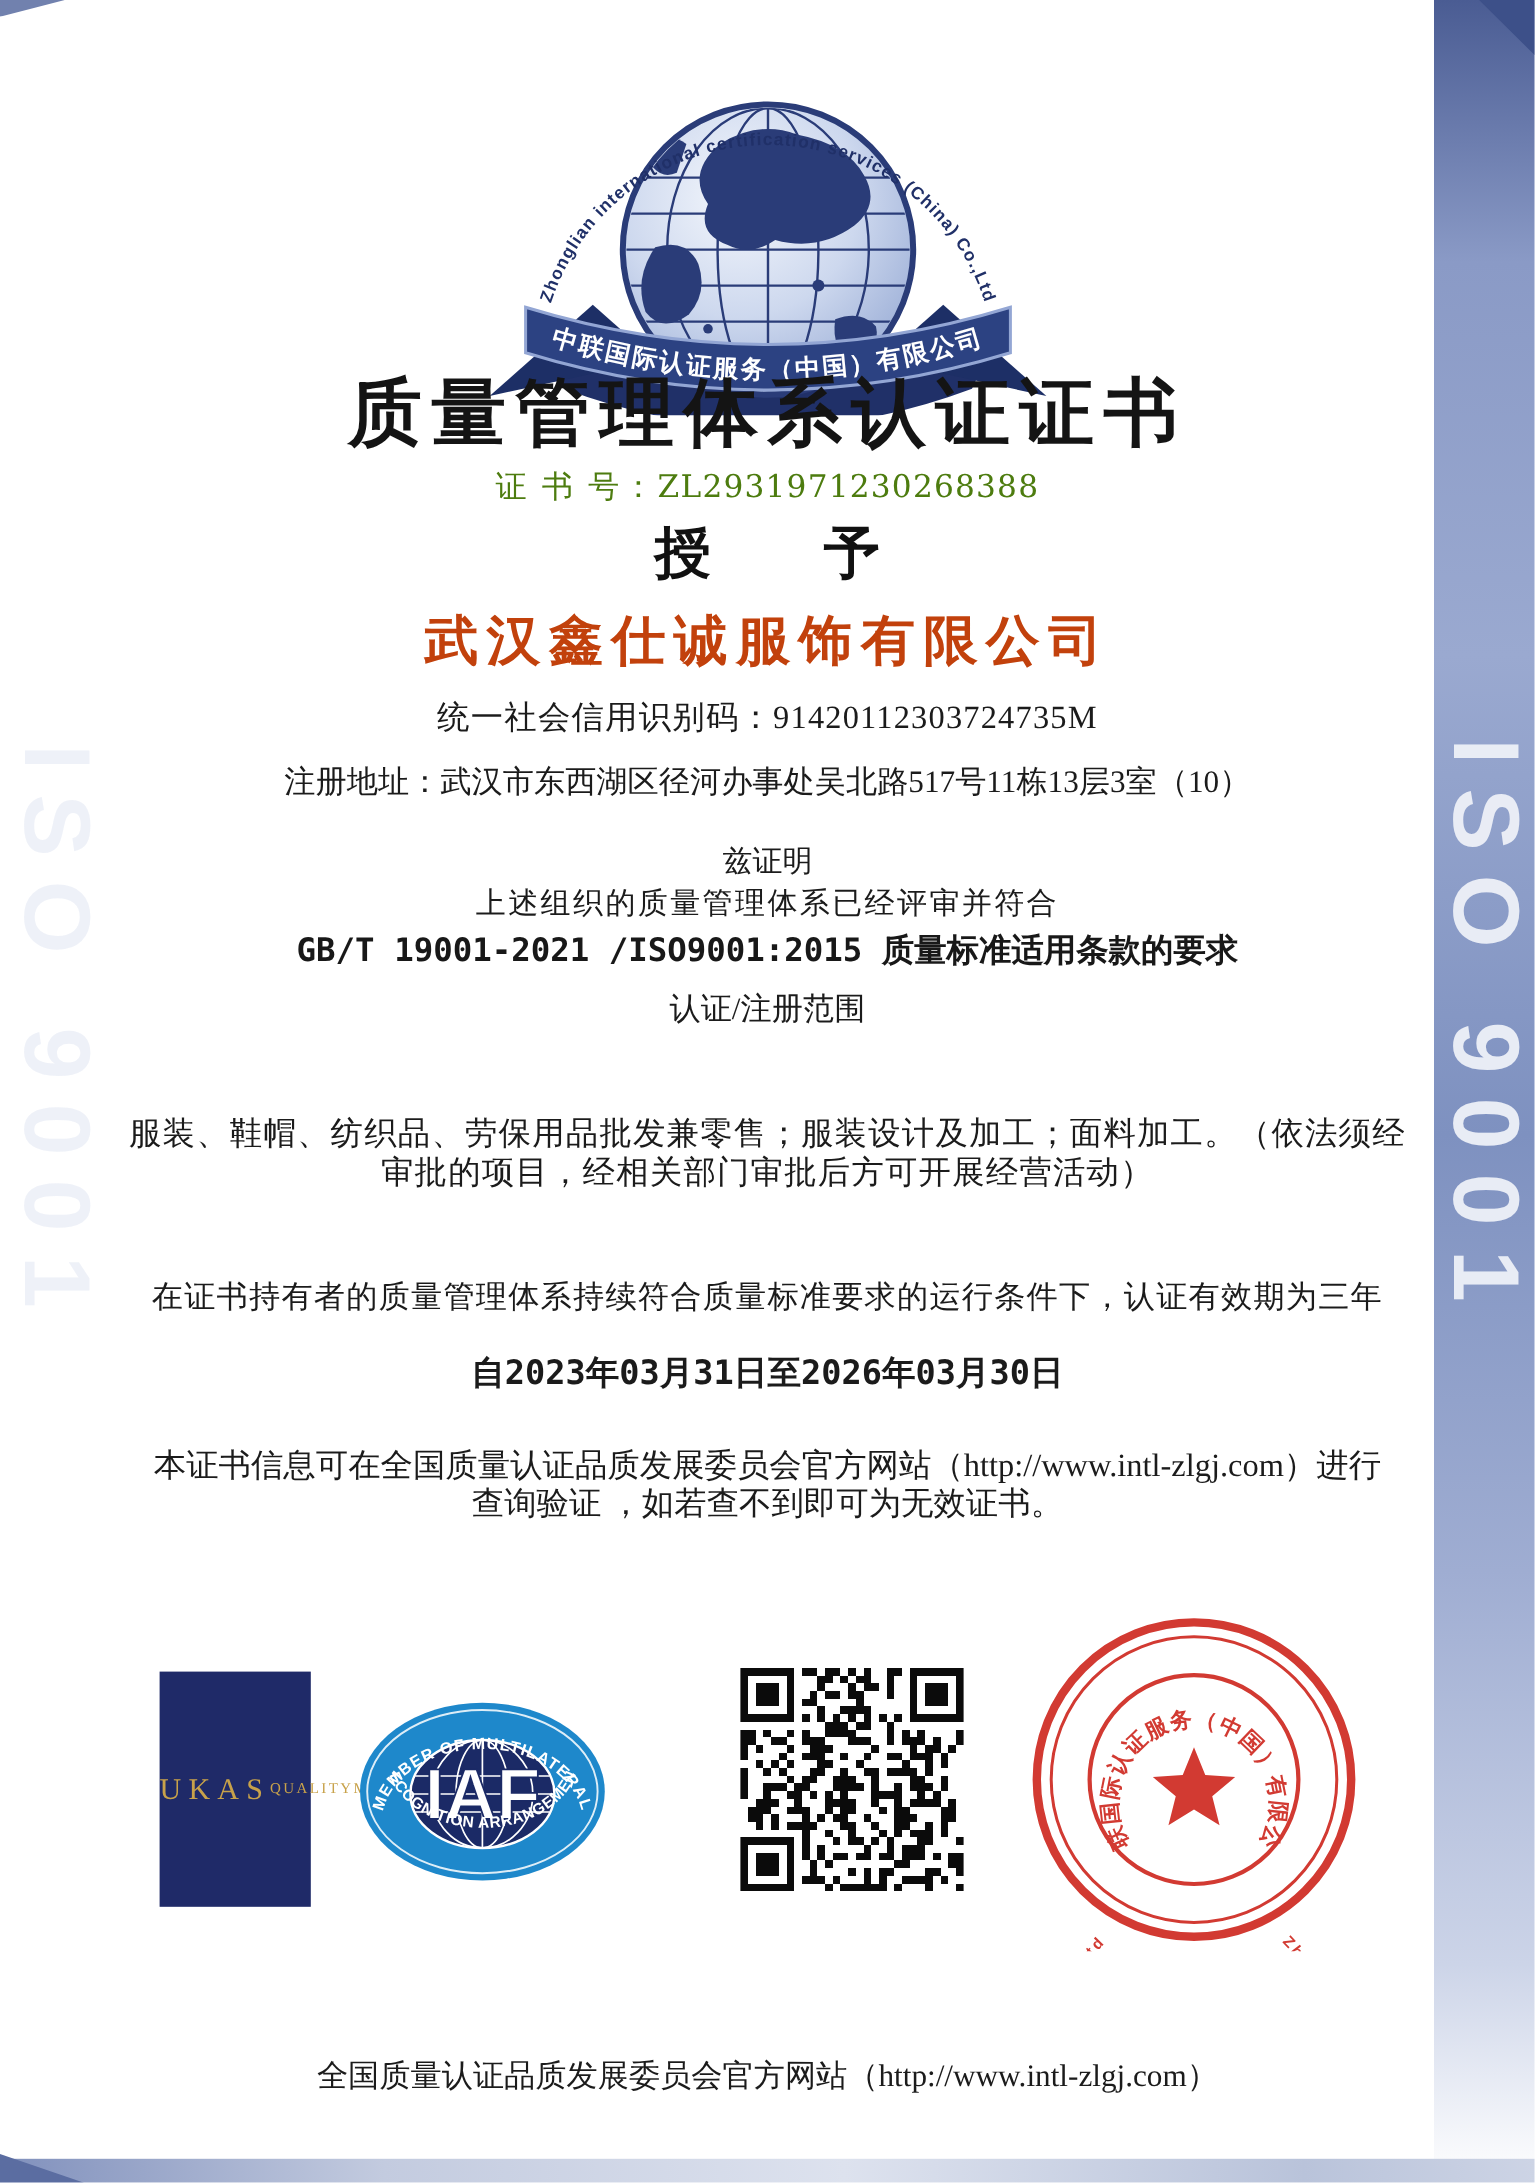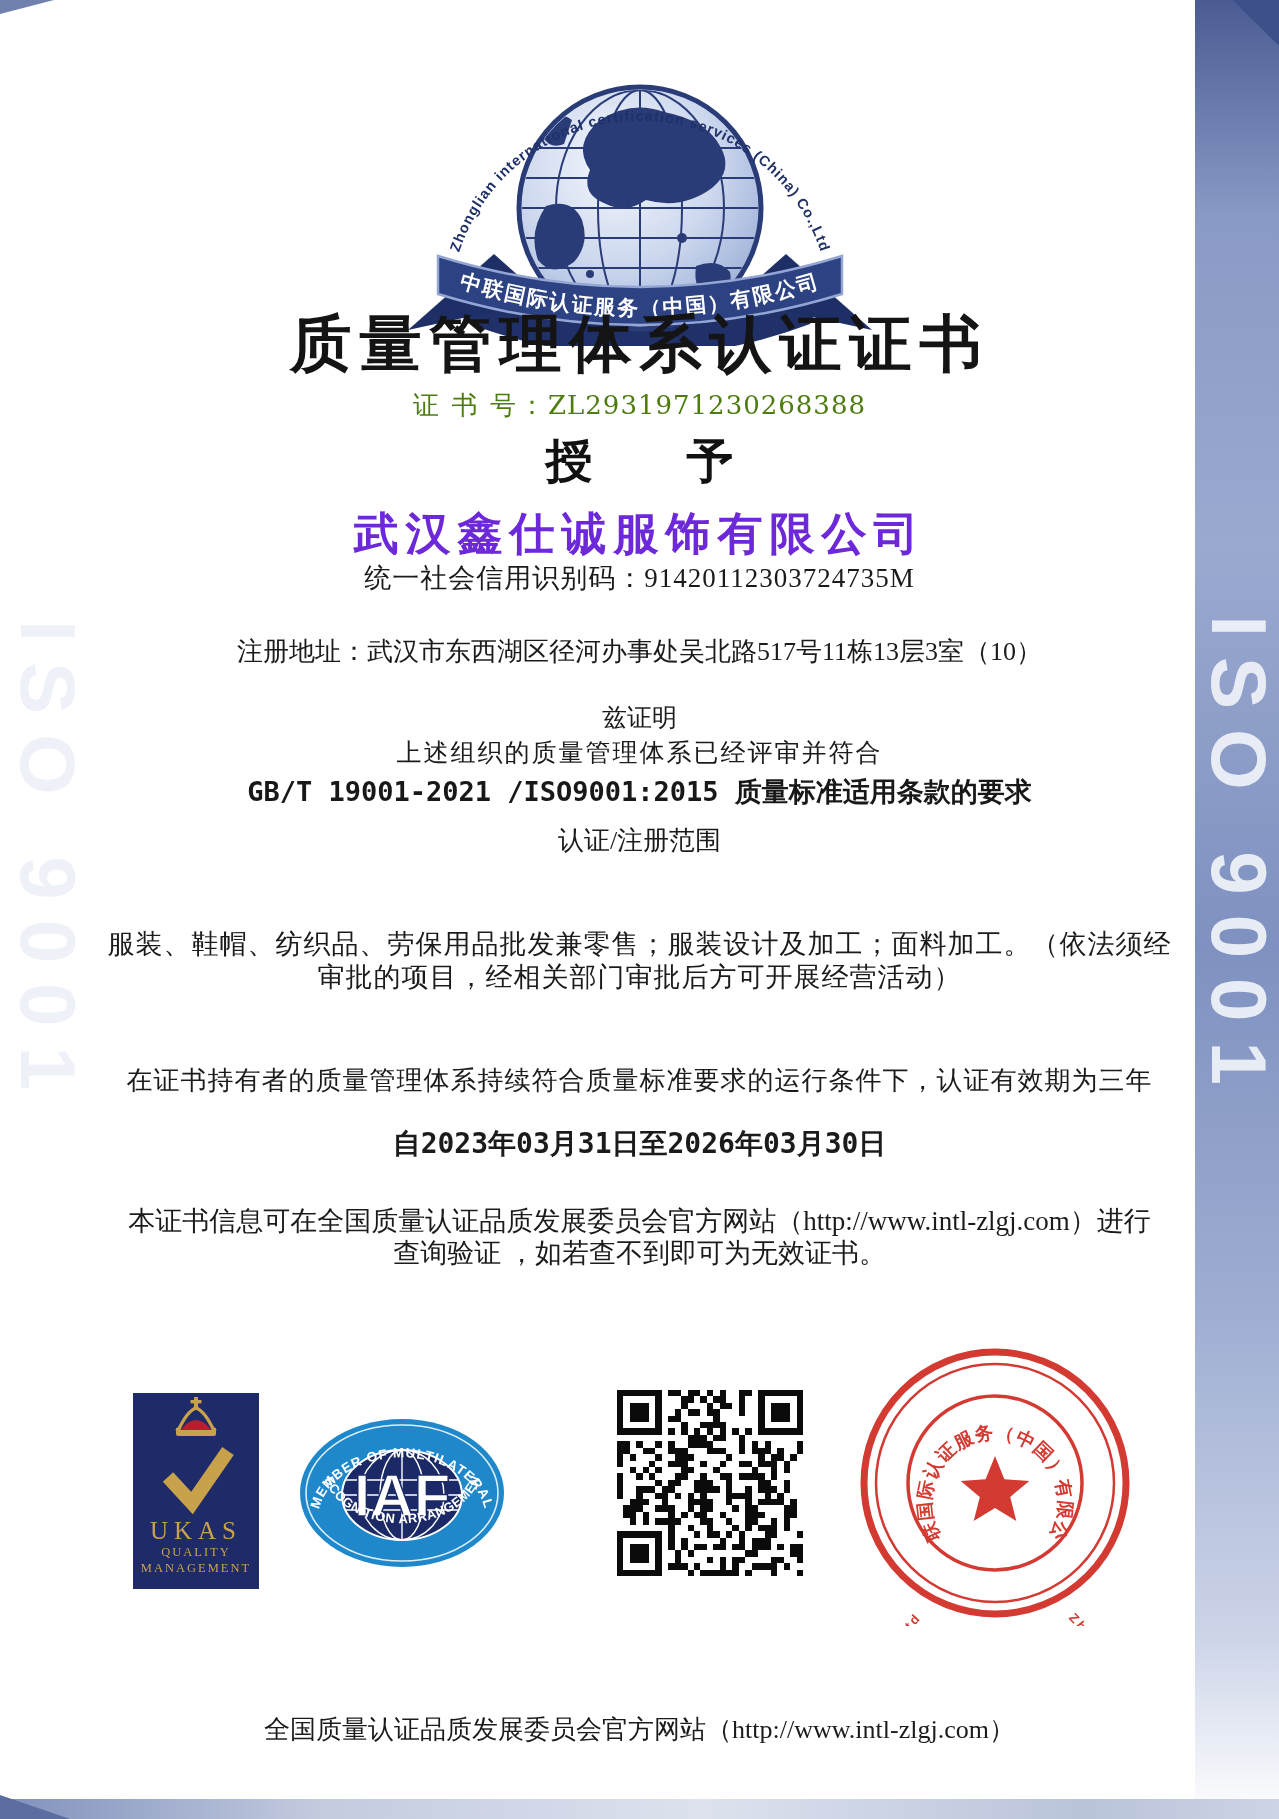--- a/index.html
+++ b/index.html
@@ -24,35 +24,35 @@
     background:linear-gradient(90deg,#8090bc 0%,#c3cbdf 25%,#dde2ee 55%,#b9c3da 85%,#cdd4e5 100%);}
   .corner-bl{position:absolute;bottom:0;left:0;width:70px;height:30px;background:#5b6da1;
     clip-path:polygon(0 100%,0 20%,100% 100%);}
   
   .line{position:absolute;left:50%;transform:translateX(-50%);white-space:nowrap;text-align:center;}
   .wrapline{position:absolute;left:50%;transform:translateX(-50%);text-align:center;}
   .title{top:302px;font-size:62px;font-weight:700;letter-spacing:8px;color:#141414;}
   .certno{top:388px;font-size:26px;letter-spacing:3px;color:#4d7c0f;}
   .certno .num{font-family:"DejaVu Serif",serif;letter-spacing:1px;}
   .award{top:430px;font-size:47px;font-weight:700;color:#111;}
-  .company{top:504px;font-size:45px;font-weight:600;letter-spacing:7px;color:#6d28d9;}
-  .credit{top:560px;font-size:27px;letter-spacing:1px;}
+  .company{top:504px;font-size:45px;font-weight:600;letter-spacing:7px;color:#c2410c;}
+  .credit{top:580px;font-size:27px;letter-spacing:1px;}
   .address{top:634px;font-size:26px;}
   .attest{top:664px;font-size:25px;margin-top:37px;}
   .assessed{top:716px;font-size:25px;letter-spacing:2px;margin-top:20px;}
   .standard{top:774px;font-size:27px;font-family:"DejaVu Sans Mono",monospace;font-weight:700;letter-spacing:0px;color:#181818;}
   .scopelab{top:823px;font-size:26px;}
   .scopetxt{top:928px;width:1090px;font-size:27px;line-height:1.22;letter-spacing:1px;}
   .validity{top:1063px;font-size:26px;letter-spacing:1px;}
   .period{top:1125px;font-size:28px;font-weight:600;font-family:"DejaVu Sans Mono",monospace;}
   .verify{top:1206px;width:1060px;font-size:27px;line-height:1.18;}
   .footer{top:1712px;font-size:26px;text-align:center;}
   
   .ukas{position:absolute;left:133px;top:1393px;width:126px;height:196px;background:#1f2a68;
-    display:flex;flex-direction:column;align-items:center;font-family:"Liberation Serif",serif;}
+    display:flex;align-items:center;font-family:"Liberation Serif",serif;}
   .ukas .name{color:#c8a24a;font-size:25px;letter-spacing:6px;margin-top:2px;font-weight:400;}
   .ukas .sub{color:#c8a24a;font-size:12.5px;letter-spacing:2px;line-height:1.25;text-align:center;}
   .iaf{position:absolute;left:296px;top:1416px;width:212px;height:154px;}
   .qr{position:absolute;left:617px;top:1390px;width:186px;height:186px;background:#fff;}
   .stamp{position:absolute;left:852px;top:1340px;width:286px;height:286px;}
   .logo{position:absolute;left:50%;transform:translateX(-50%);top:28px;width:500px;height:318px;}
   svg text{font-family:"Liberation Sans",sans-serif;}
 </style>
 </head>
 <body>

